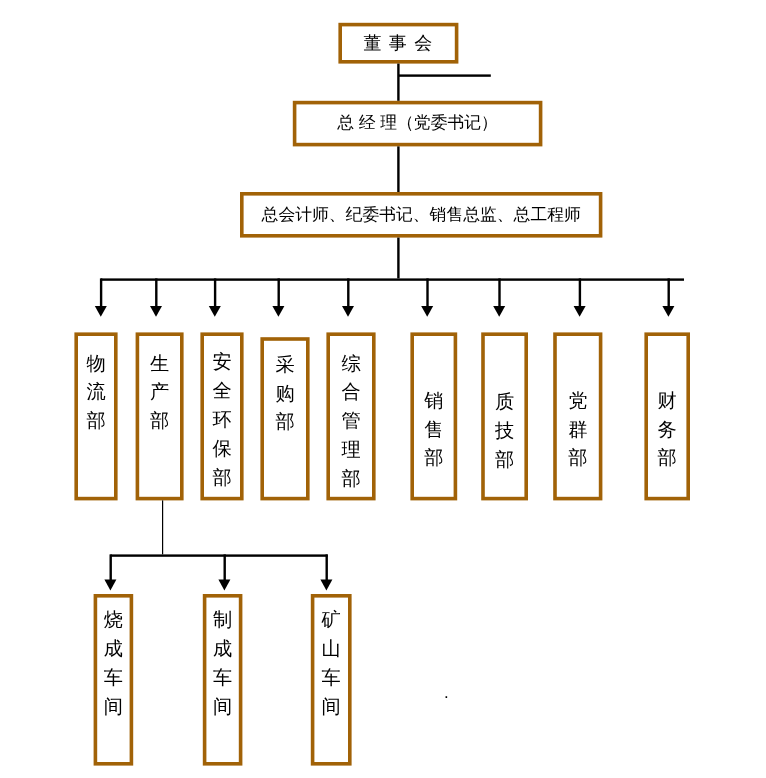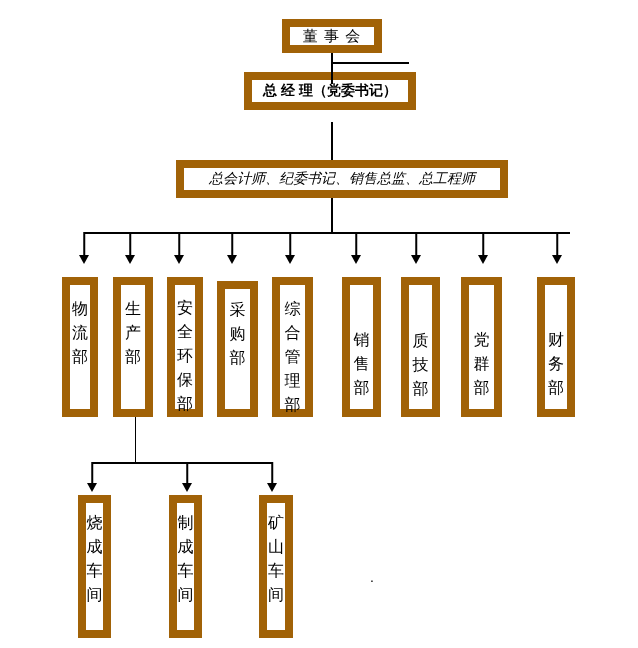--- a/index.html
+++ b/index.html
@@ -6,21 +6,21 @@
   #canvas {
     position:relative;
     width:638px; height:648px;
     background:#ffffff;
     font-family:"Liberation Sans","DejaVu Sans",sans-serif;
     color:#000;
     overflow:hidden;
   }
   .box {
     position:absolute;
-    border:8px solid #a16207;
+    border:3px solid #a16207;
     background:#fff;
     box-sizing:border-box;
   }
   .hnode {
     display:flex;
     align-items:center;
     justify-content:center;
     white-space:nowrap;
   }
   .fs15 { font-size:15px; letter-spacing:1px; }
@@ -56,23 +56,23 @@
   }
 </style>
 </head>
 <body>
 
 <div id="canvas">
 
   <div class="box hnode fs15" style="left:282px; top:19px; width:100px; height:34px;">董 事 会</div>
 
 
-  <div class="box hnode fs14" style="left:244px; top:72px; width:172px; height:38px;font-weight:bold;">总 经 理（党委书记）</div>
-
-  <div class="box hnode fs14" style="left:176px; top:160px; width:332px; height:38px;font-style:italic;">总会计师、纪委书记、销售总监、总工程师</div>
+  <div class="box hnode fs14" style="left:244px; top:84px; width:208px; height:38px;">总 经 理（党委书记）</div>
+
+  <div class="box hnode fs14" style="left:200px; top:160px; width:302px; height:38px;">总会计师、纪委书记、销售总监、总工程师</div>
 
   <div class="line" style="left:331px; top:53px;  width:1.5px; height:31px;"></div>
   <div class="line" style="left:332px; top:62px;  width:77px;  height:1.5px;"></div>
   <div class="line" style="left:331px; top:122px; width:1.5px; height:38px;"></div>
   <div class="line" style="left:331px; top:198px; width:1.5px; height:34px;"></div>
   <div class="line" style="left:84px;  top:232px; width:486px; height:1.5px;"></div>
 
   <div class="arrow" style="left:79px;  top:232px; height:32px;">
       <span class="stem" style="height:24px;"></span>
       <span class="head"></span>

